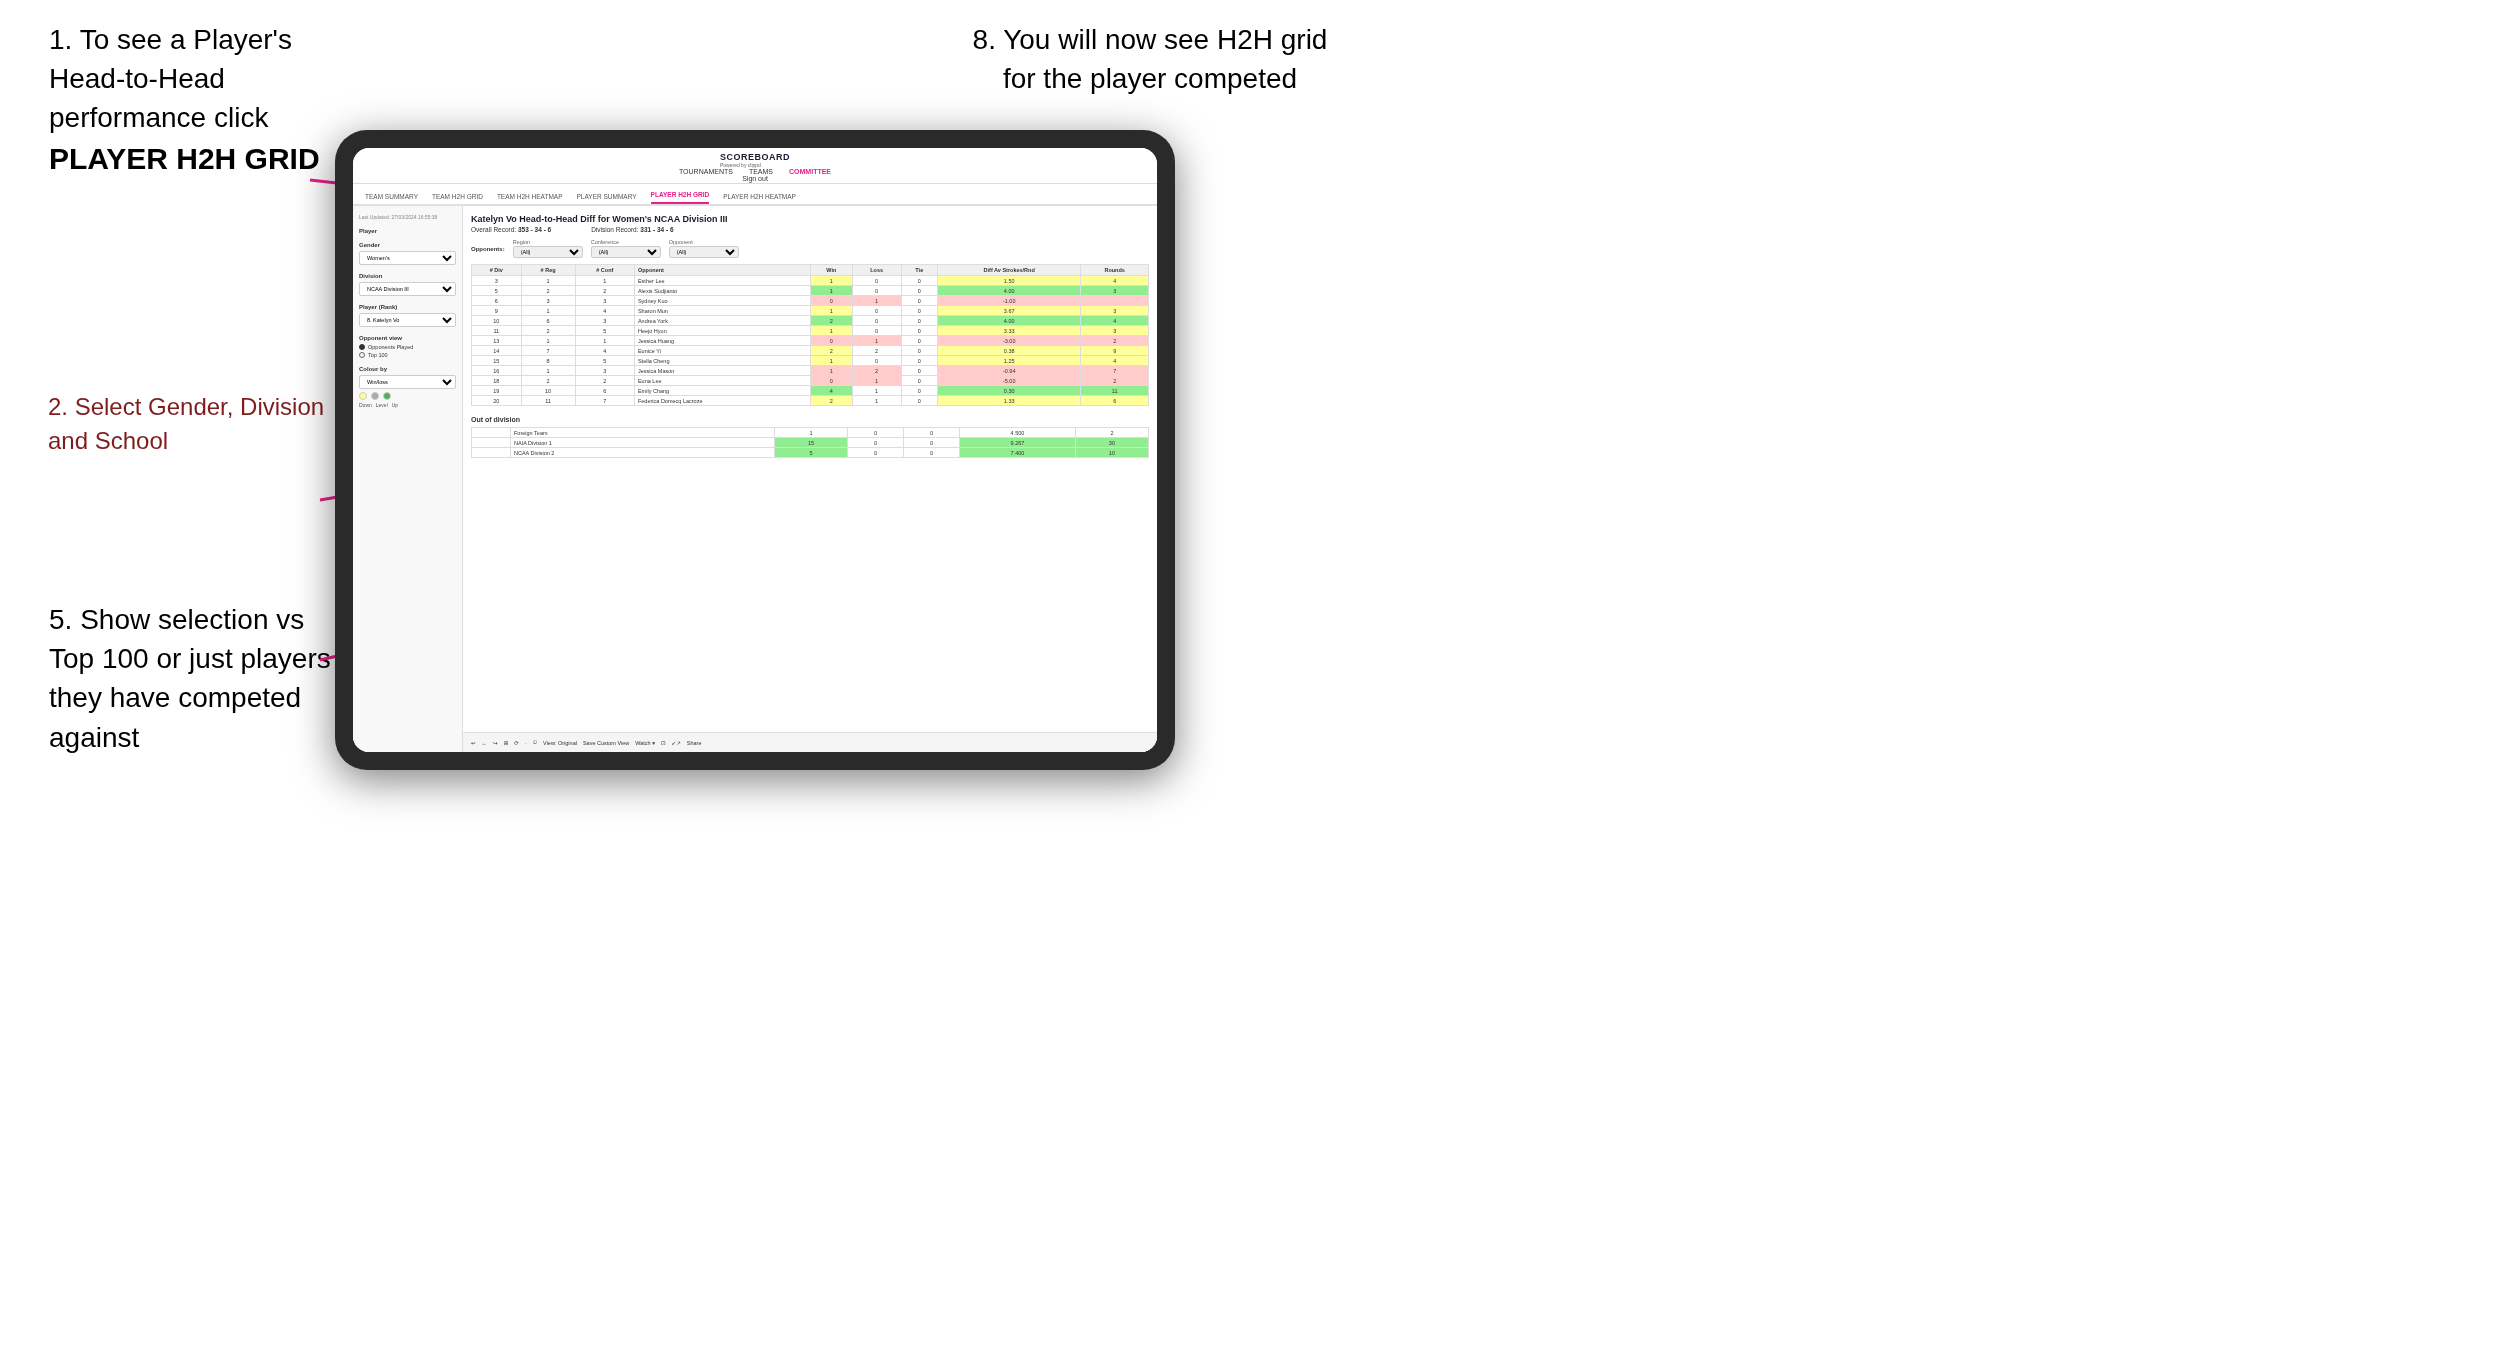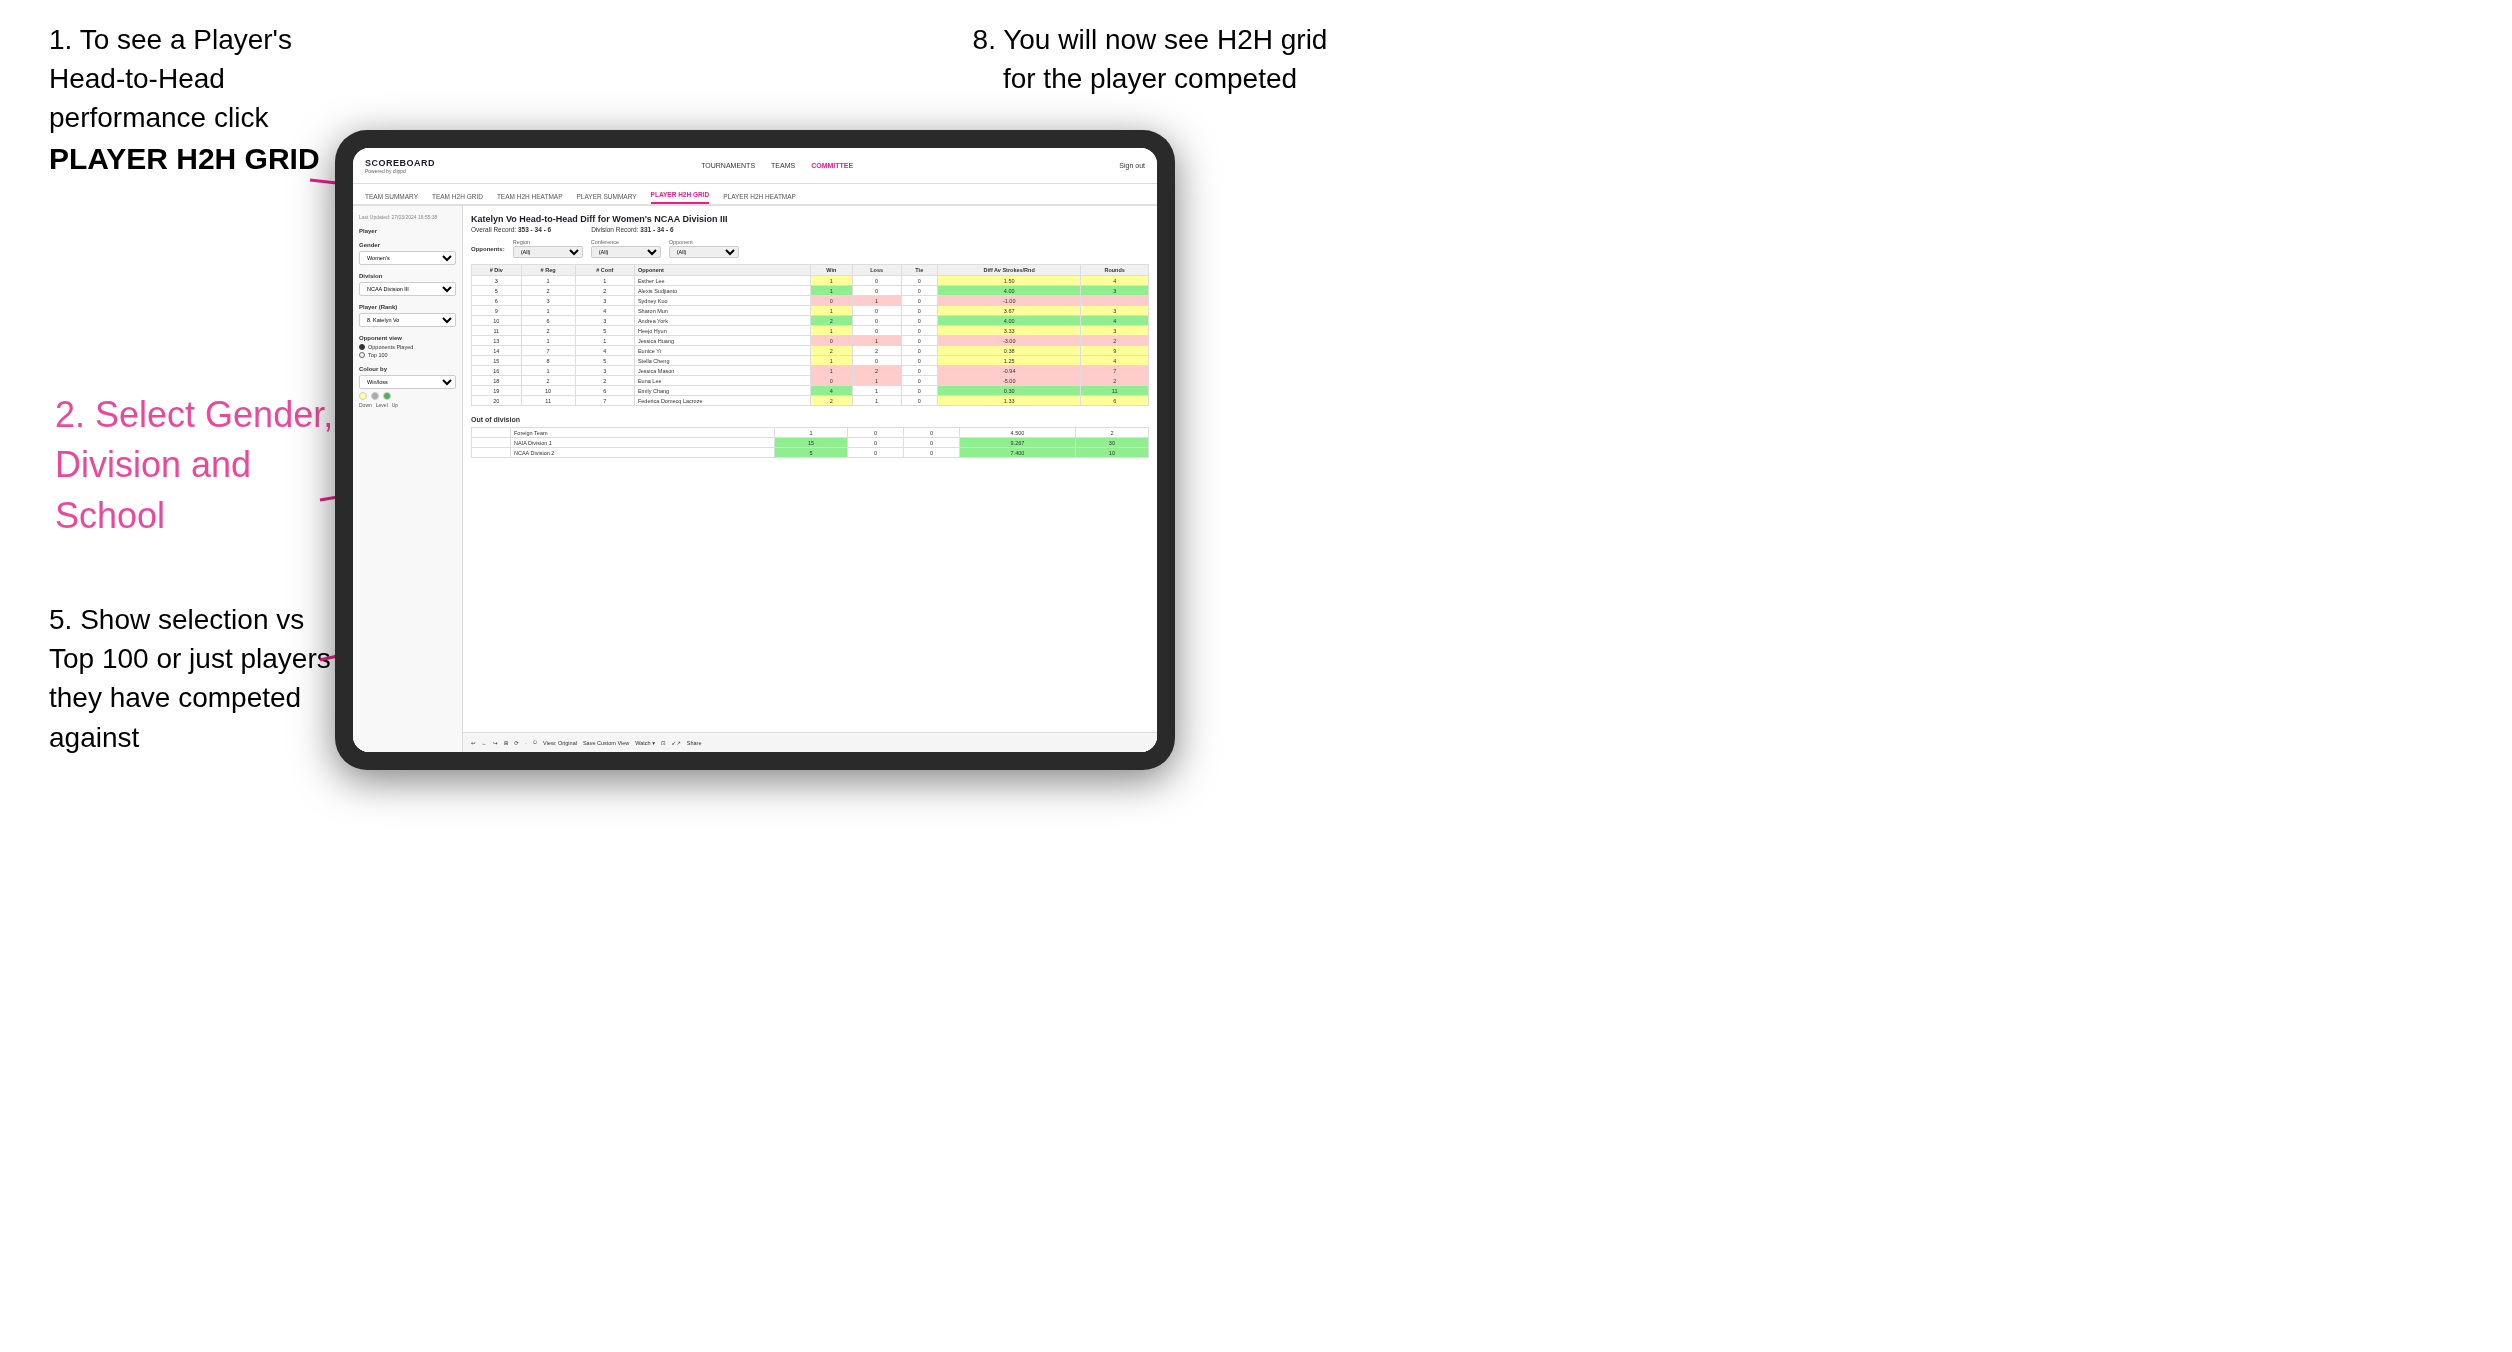--- a/index.html
+++ b/index.html
@@ -32,25 +32,25 @@
       color: #000;
     }
     .instruction-1 strong {
       font-size: 30px;
       font-weight: 900;
     }
 
     .instruction-2 {
       position: absolute;
       top: 390px;
-      left: 26px;
+      left: 19px;
       width: 290px;
-      font-size: 36px;
+      font-size: 24px;
       line-height: 1.4;
-      color: #ec4899;
+      color: #7f1d1d;
     }
 
     .instruction-3-left {
       position: absolute;
       top: 600px;
       left: 20px;
       width: 290px;
       font-size: 28px;
       line-height: 1.4;
       color: #000;
@@ -96,20 +96,21 @@
 
     
     .top-nav {
       background: #fff;
       border-bottom: 1px solid #ddd;
       padding: 4px 12px;
       display: flex;
       align-items: center;
       justify-content: space-between;
       height: 36px;
+      flex-direction: column;
     }
     .logo-area {
       display: flex;
       align-items: center;
       gap: 4px;
     }
     .logo-text {
       font-size: 9px;
       font-weight: 900;
       color: #1a1a2e;

